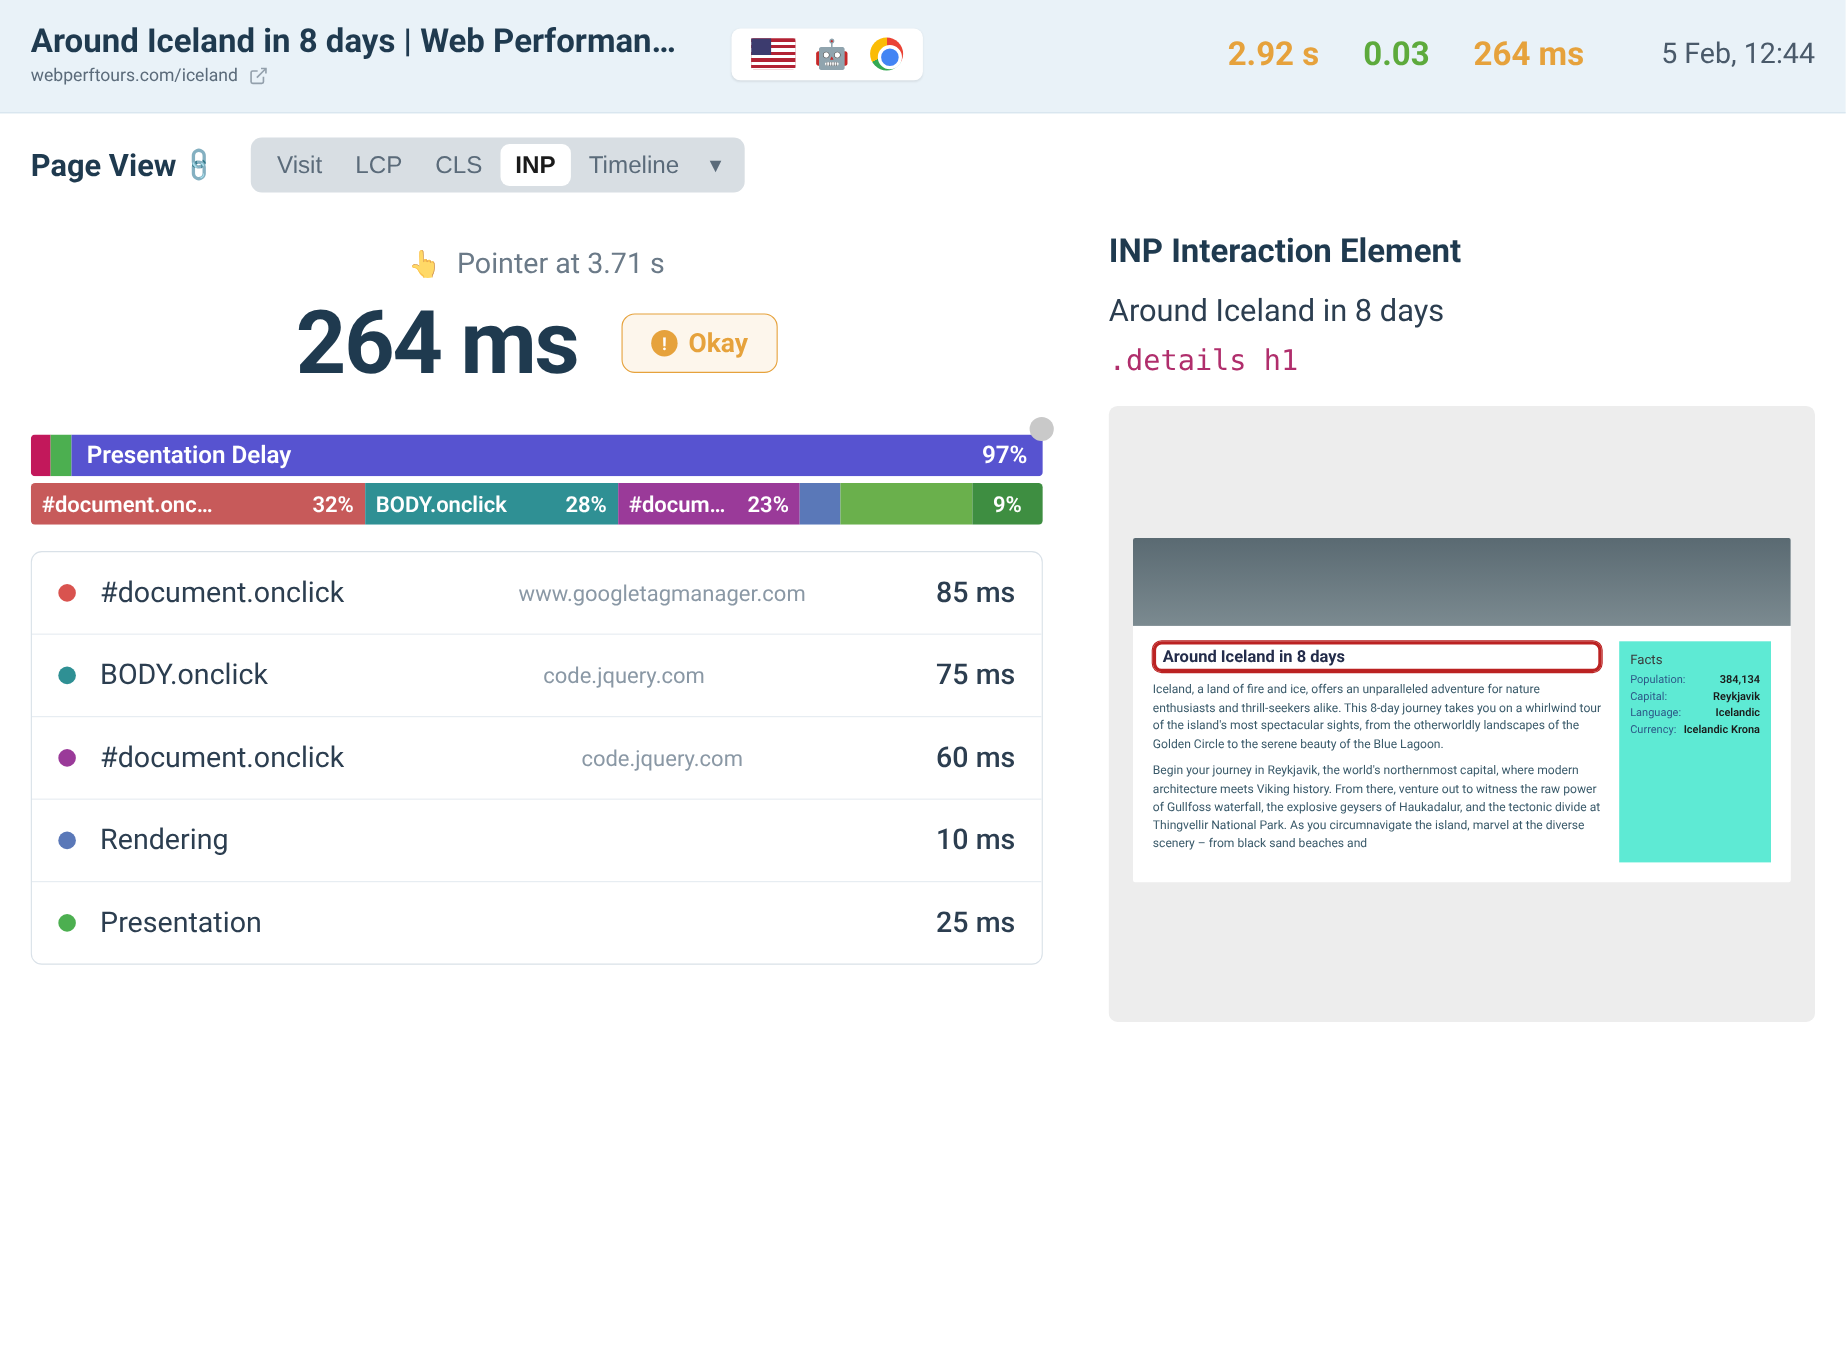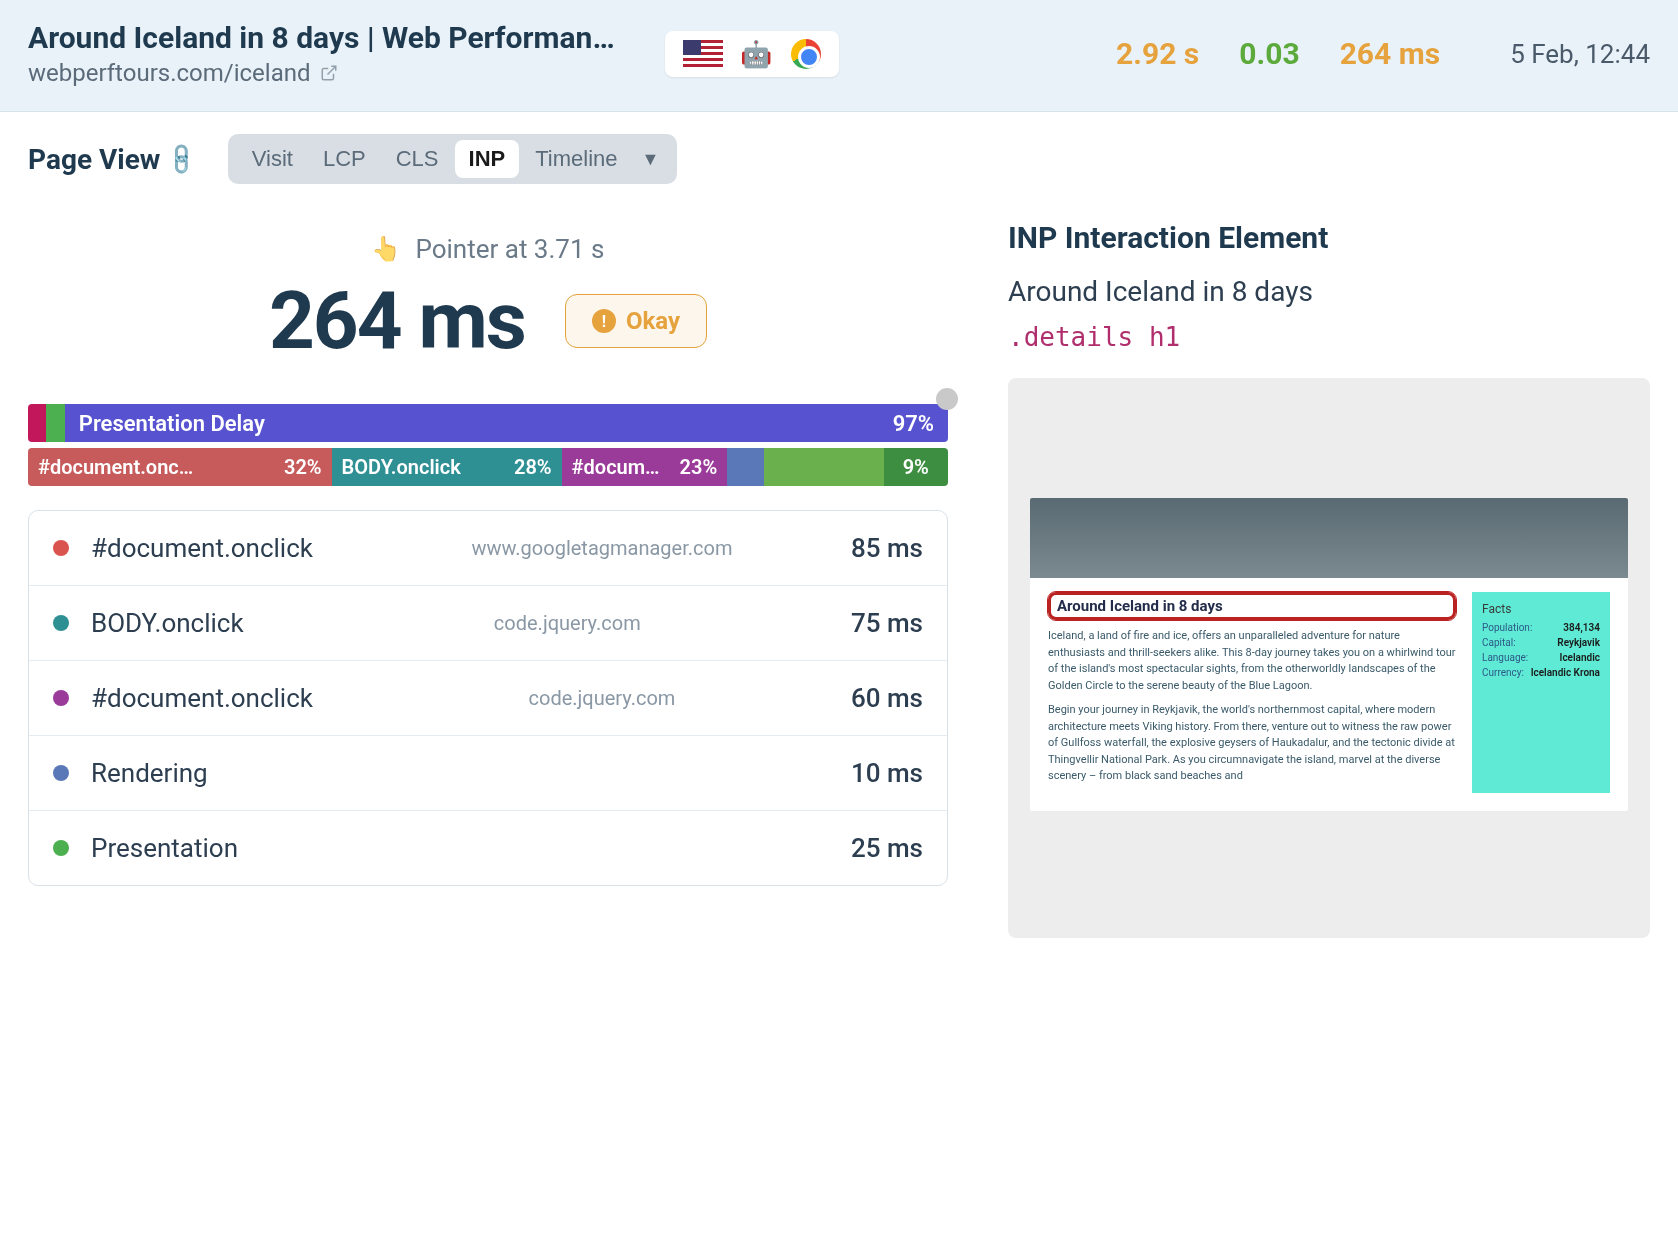--- a/index.html
+++ b/index.html
@@ -21,21 +21,21 @@
   .page-title {
     font-size: 30px;
     font-weight: 700;
     color: #1f3a4f;
     white-space: nowrap;
     overflow: hidden;
     text-overflow: ellipsis;
     max-width: 620px;
   }
   .page-url {
-    font-size: 24px;
+    font-size: 16px;
     color: #5b6b7a;
     display: flex;
     align-items: center;
     gap: 10px;
     margin-top: 4px;
   }
   .ext-icon { width: 18px; height: 18px; opacity: .6; }
   .header-mid {
     display: flex;
     align-items: center;

